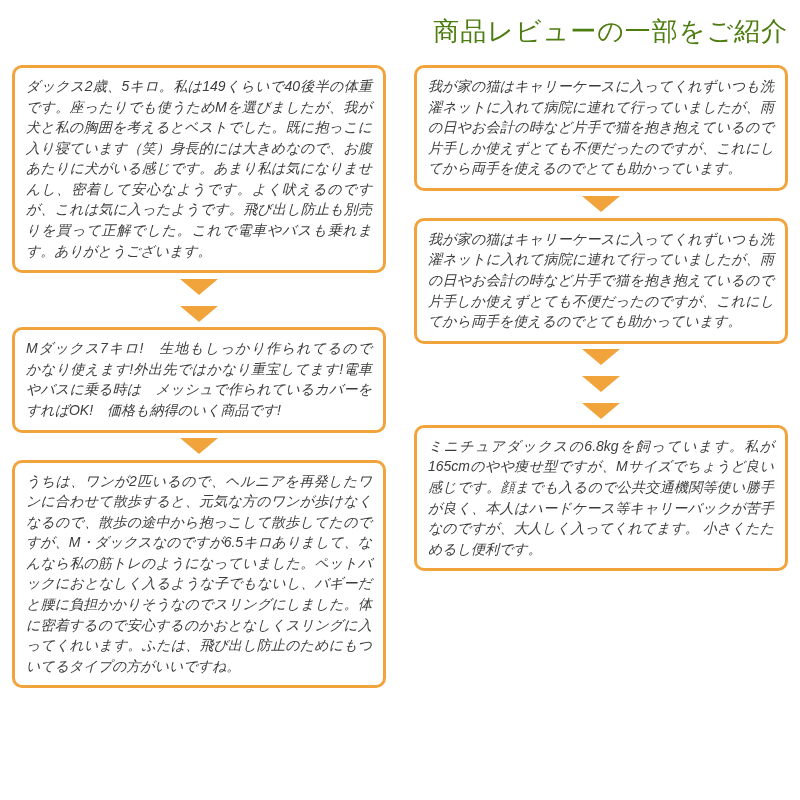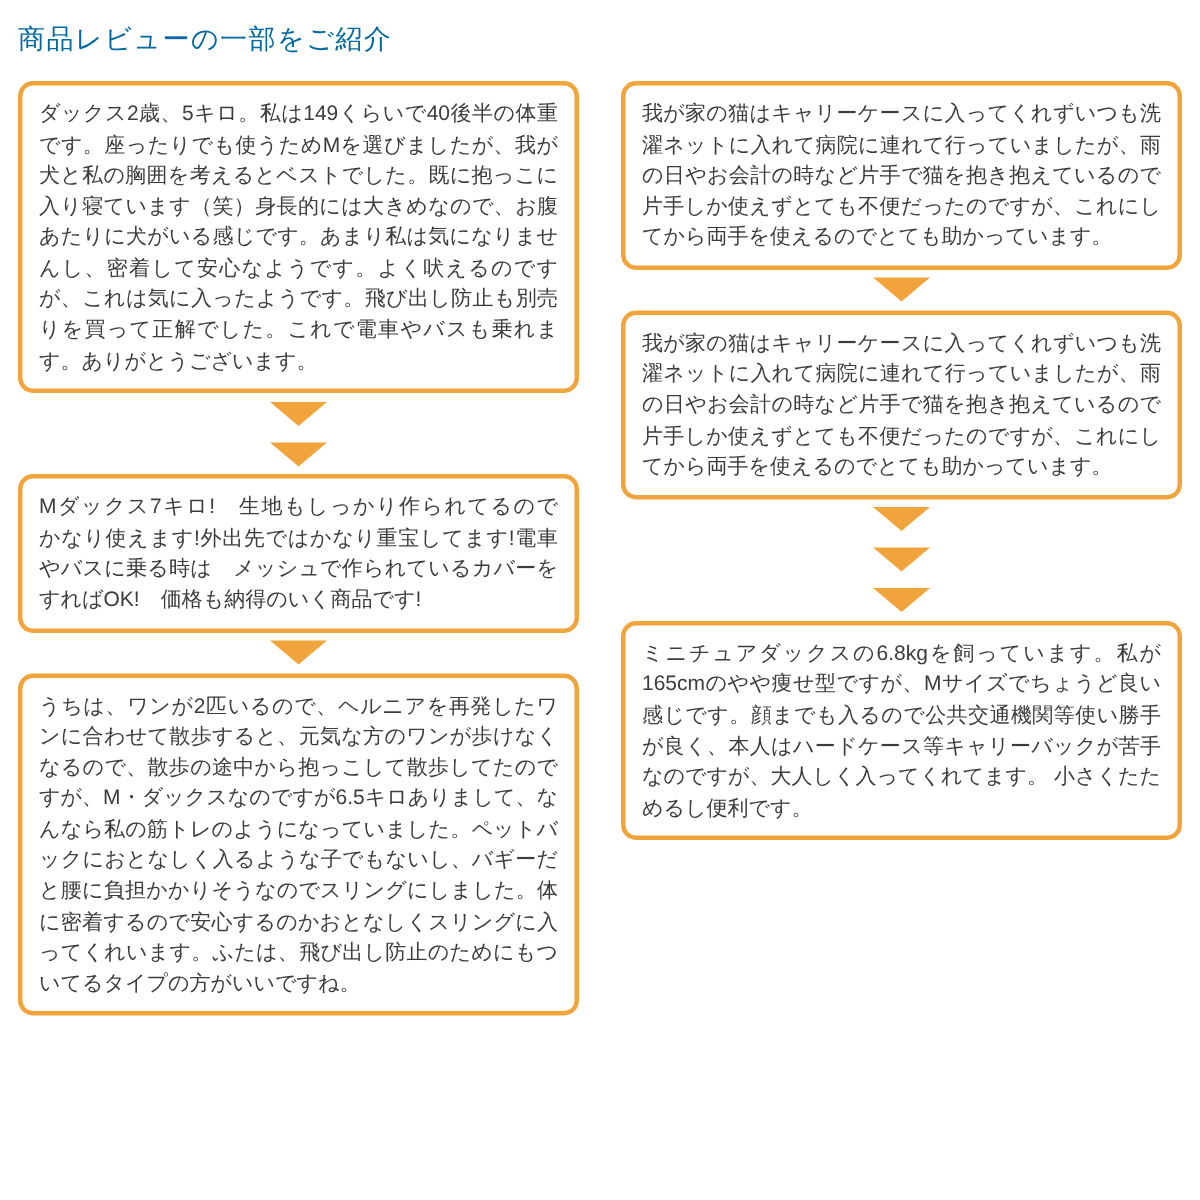--- a/index.html
+++ b/index.html
@@ -4,42 +4,43 @@
 <style>
   * { margin: 0; padding: 0; box-sizing: border-box; }
   html, body {
     width: 800px; height: 800px;
     background: #ffffff;
     font-family: "Liberation Sans", "DejaVu Sans", sans-serif;
     overflow: hidden;
   }
   .page { width: 800px; height: 800px; padding: 10px 12px 0 12px; }
   .title {
-    text-align: left;
-    font-size: 18px;
+    text-align: right;
+    font-size: 26px;
     font-weight: 500;
-    color: #0369a1;
+    color: #4d7c0f;
     letter-spacing: 1px;
     margin: 4px 0 16px 0;
   }
   .columns {
     display: flex;
     gap: 28px;
     align-items: flex-start;
   }
   .column {
     width: 374px;
     display: flex;
     flex-direction: column;
   }
   .review-box {
     border: 3px solid #F2A43C;
     border-radius: 10px;
     background: #ffffff;
     padding: 8px 11px 9px 11px;
+    font-style: italic;
   }
   .review-text {
     font-size: 14px;
     line-height: 1.47;
     color: #3C3C3C;
     text-align: justify;
   }
   .arrow-wrap {
     height: 27px;
     display: flex;

